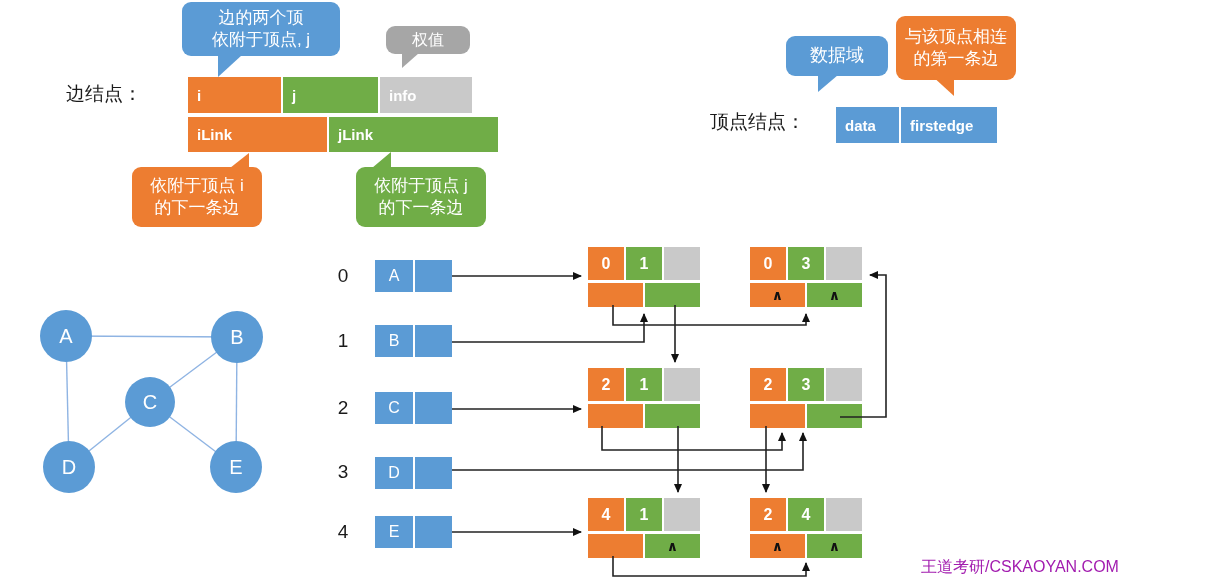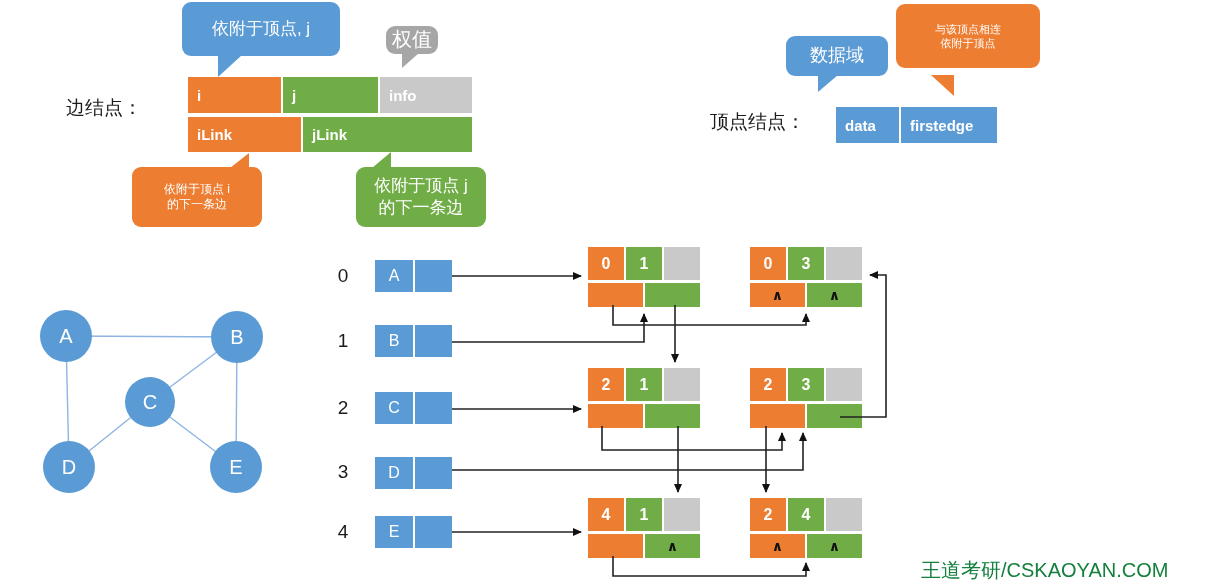--- a/index.html
+++ b/index.html
@@ -36,69 +36,70 @@
                  color:#111;font-weight:bold;font-size:14px;}
 
   svg{position:absolute;}
   #overlay{left:0;top:0;pointer-events:none;z-index:6;}
   #overlay polyline{fill:none;stroke:#222;stroke-width:1.6;}
   #graph line{stroke:#8FB4E3;stroke-width:1.4;}
   #graph circle{fill:#5B9BD5;}
   #graph text{fill:#fff;font-size:20px;text-anchor:middle;
               font-family:"Liberation Sans","DejaVu Sans",sans-serif;}
 
-  .watermark{position:absolute;left:921px;top:557px;color:#15803d;font-size:20px;white-space:nowrap;}
+  .watermark{position:absolute;left:921px;top:557px;color:#a21caf;font-size:16px;white-space:nowrap;}
 </style>
 </head>
 <body>
 
 <div id="app">
 
-  <div class="lbl" style="left:66px;top:95px">边结点：</div>
+  <div class="lbl" style="left:66px;top:81px">边结点：</div>
 
   <div class="bubble bg-blue" style="left:182px;top:2px;width:158px;height:54px;font-size:17px">
+    <div>边的两个顶</div>
     <div>依附于顶点, j</div>
   </div>
   <div class="tail" style="left:218px;top:55px;border-top:22px solid #5B9BD5;border-right:24px solid transparent"></div>
 
-  <div class="bubble bg-gray" style="left:386px;top:26px;width:52px;height:28px;font-size:20px">
+  <div class="bubble bg-gray" style="left:386px;top:26px;width:84px;height:28px;font-size:16px">
     <div>权值</div>
   </div>
   <div class="tail" style="left:402px;top:53px;border-top:15px solid #A6A6A6;border-right:17px solid transparent"></div>
 
   <div class="tpl-row" style="left:188px;top:77px;height:36px">
     <div class="tpl-cell bg-orange" style="width:93px">i</div>
     <div class="tpl-cell bg-green" style="width:95px">j</div>
     <div class="tpl-cell bg-lgray" style="width:92px">info</div>
   </div>
   <div class="tpl-row" style="left:188px;top:117px;height:35px">
-    <div class="tpl-cell bg-orange" style="width:113px">iLink</div>
+    <div class="tpl-cell bg-orange" style="width:139px">iLink</div>
     <div class="tpl-cell bg-green" style="width:169px">jLink</div>
   </div>
 
   <div class="tail" style="left:230px;top:153px;border-bottom:15px solid #ED7D31;border-left:19px solid transparent"></div>
-  <div class="bubble bg-orange" style="left:132px;top:167px;width:130px;height:60px;font-size:12px">
+  <div class="bubble bg-orange" style="left:132px;top:167px;width:130px;height:60px;font-size:17px">
     <div>依附于顶点 i</div>
     <div>的下一条边</div>
   </div>
 
   <div class="tail" style="left:372px;top:152px;border-bottom:16px solid #70AD47;border-left:19px solid transparent"></div>
   <div class="bubble bg-green" style="left:356px;top:167px;width:130px;height:60px;font-size:17px">
     <div>依附于顶点 j</div>
     <div>的下一条边</div>
   </div>
 
   <div class="bubble bg-blue" style="left:786px;top:36px;width:102px;height:40px;font-size:18px">
     <div>数据域</div>
   </div>
   <div class="tail" style="left:818px;top:75px;border-top:17px solid #5B9BD5;border-right:20px solid transparent"></div>
 
-  <div class="bubble bg-orange" style="left:896px;top:4px;width:144px;height:64px;font-size:11px">
+  <div class="bubble bg-orange" style="left:896px;top:16px;width:120px;height:64px;font-size:17px">
     <div>与该顶点相连</div>
-    <div>依附于顶点</div>
+    <div>的第一条边</div>
   </div>
   <div class="tail" style="left:931px;top:75px;border-top:21px solid #ED7D31;border-left:23px solid transparent"></div>
 
   <div class="lbl" style="left:710px;top:109px">顶点结点：</div>
   <div class="tpl-row" style="left:836px;top:107px;height:36px">
     <div class="tpl-cell bg-blue" style="width:63px">data</div>
     <div class="tpl-cell bg-blue" style="width:96px">firstedge</div>
   </div>
 
   <svg id="graph" width="270" height="210" style="left:20px;top:295px">

